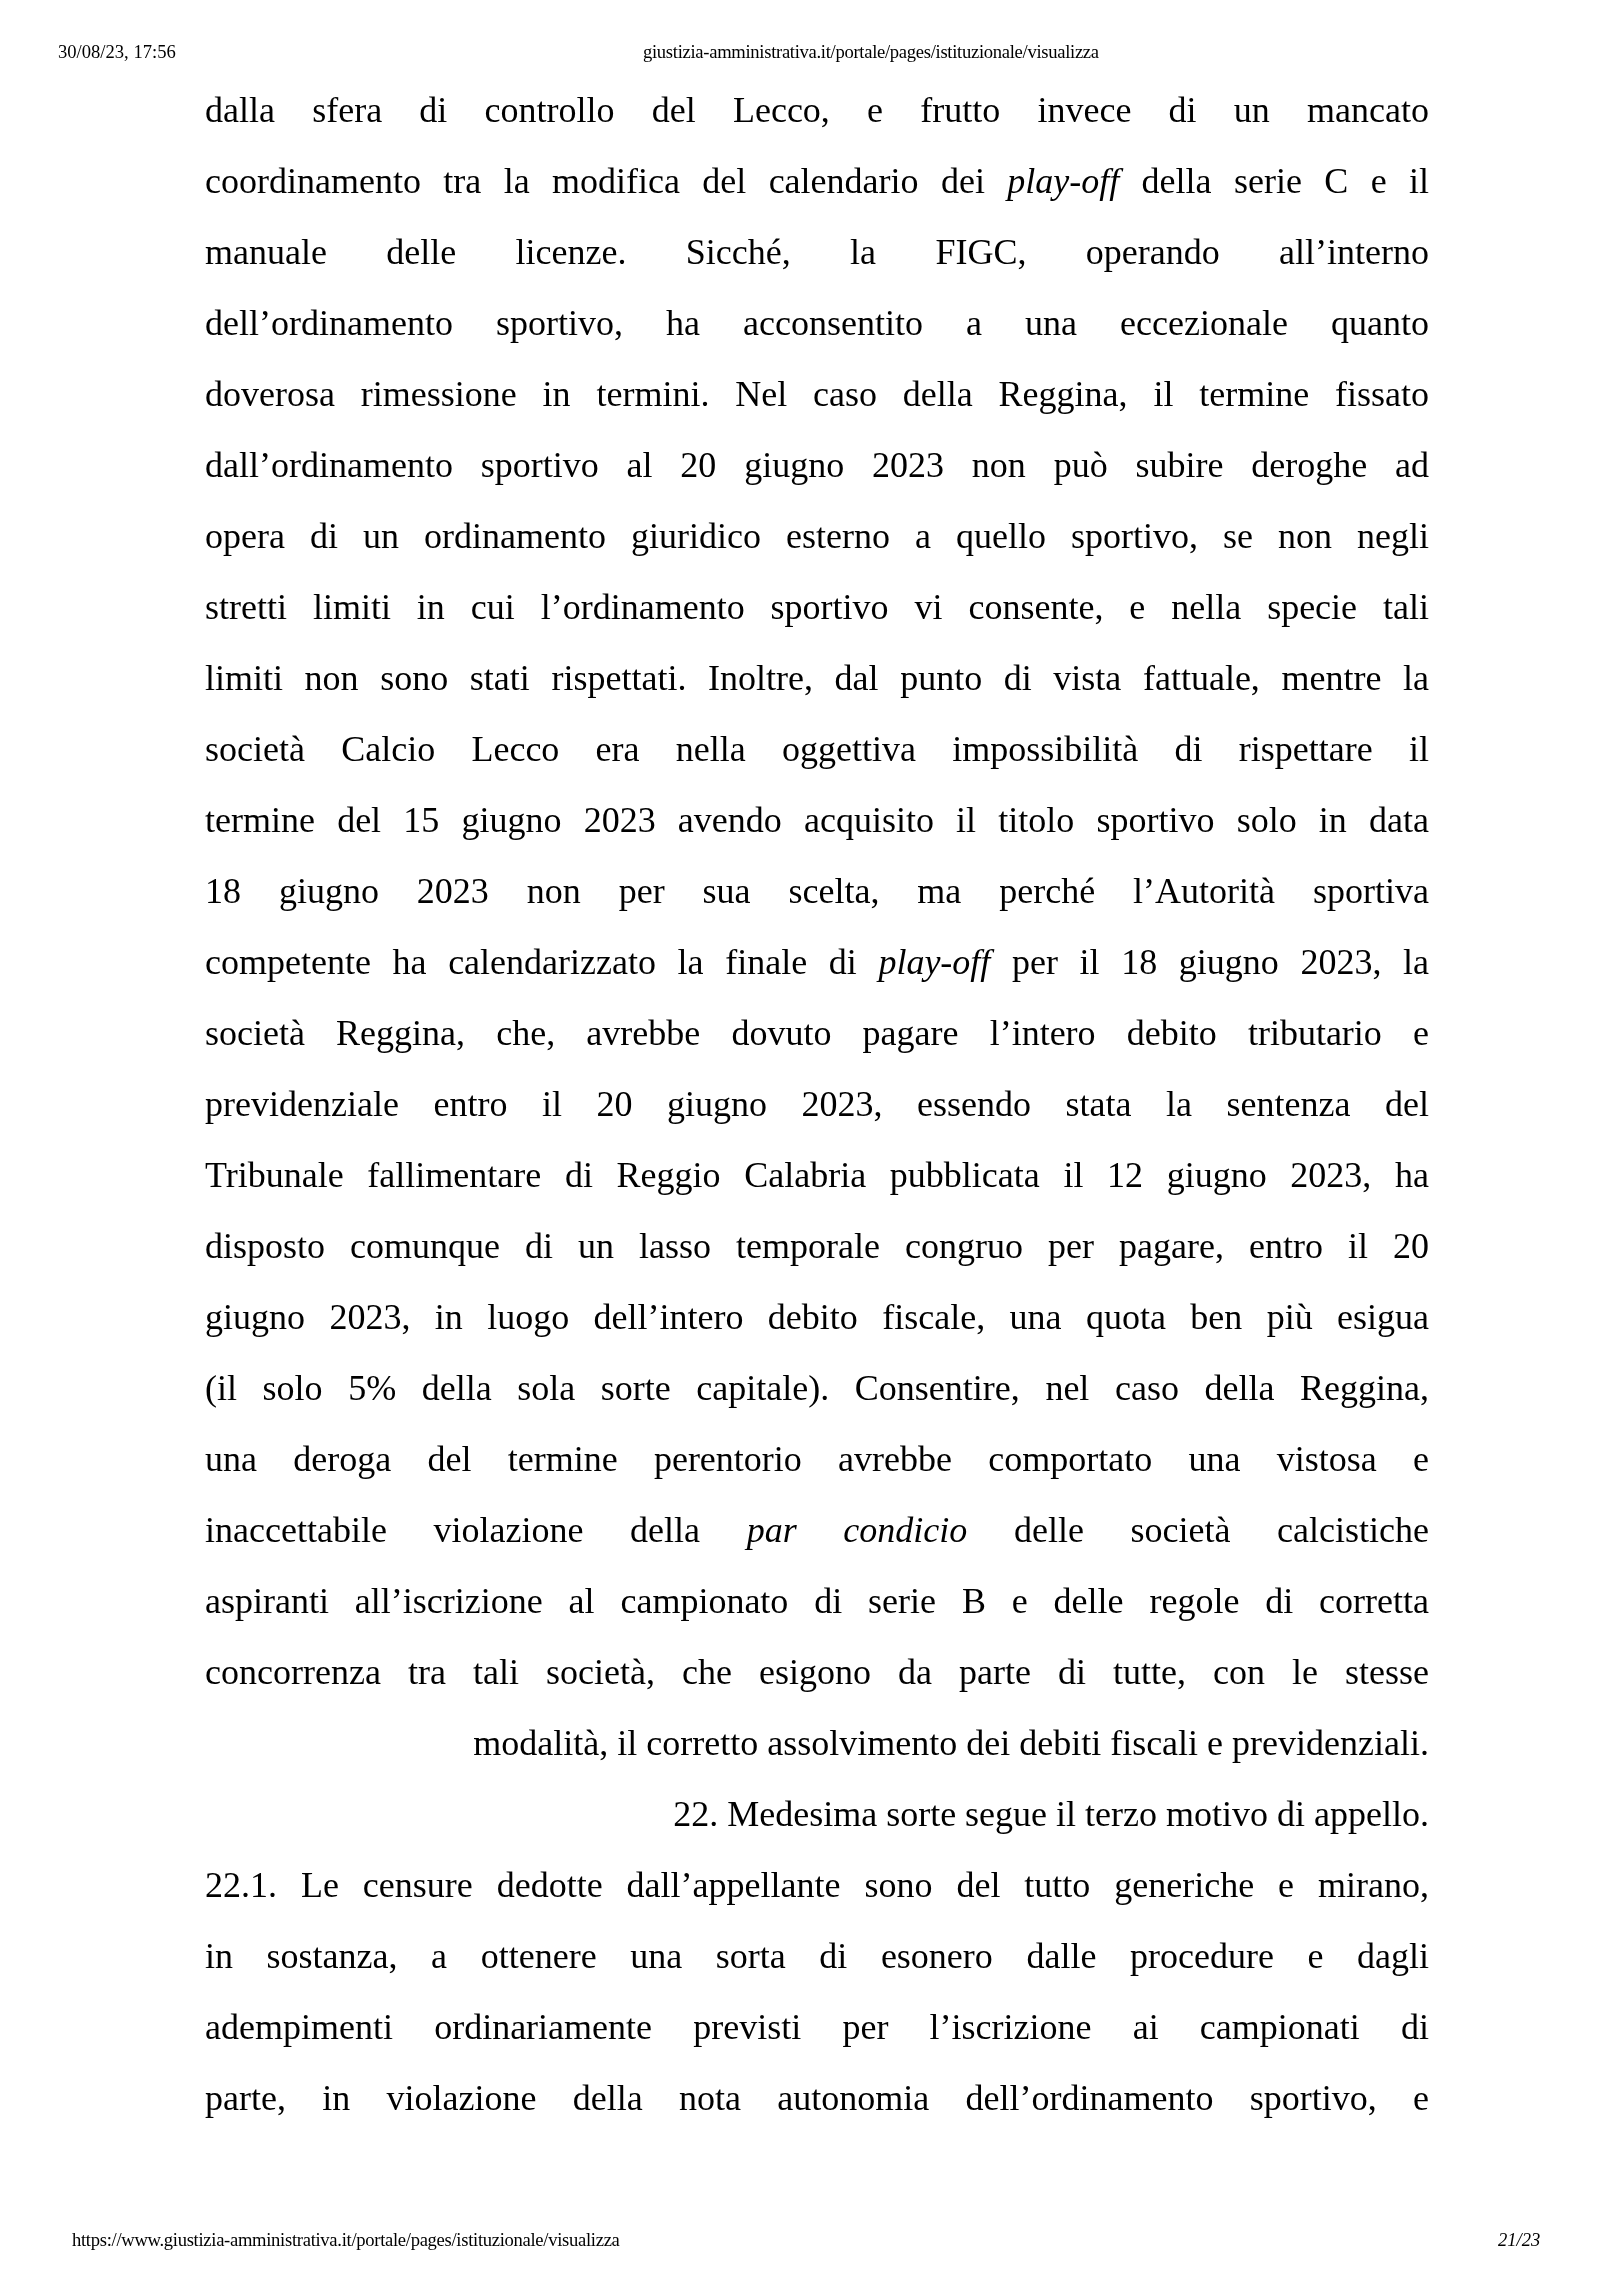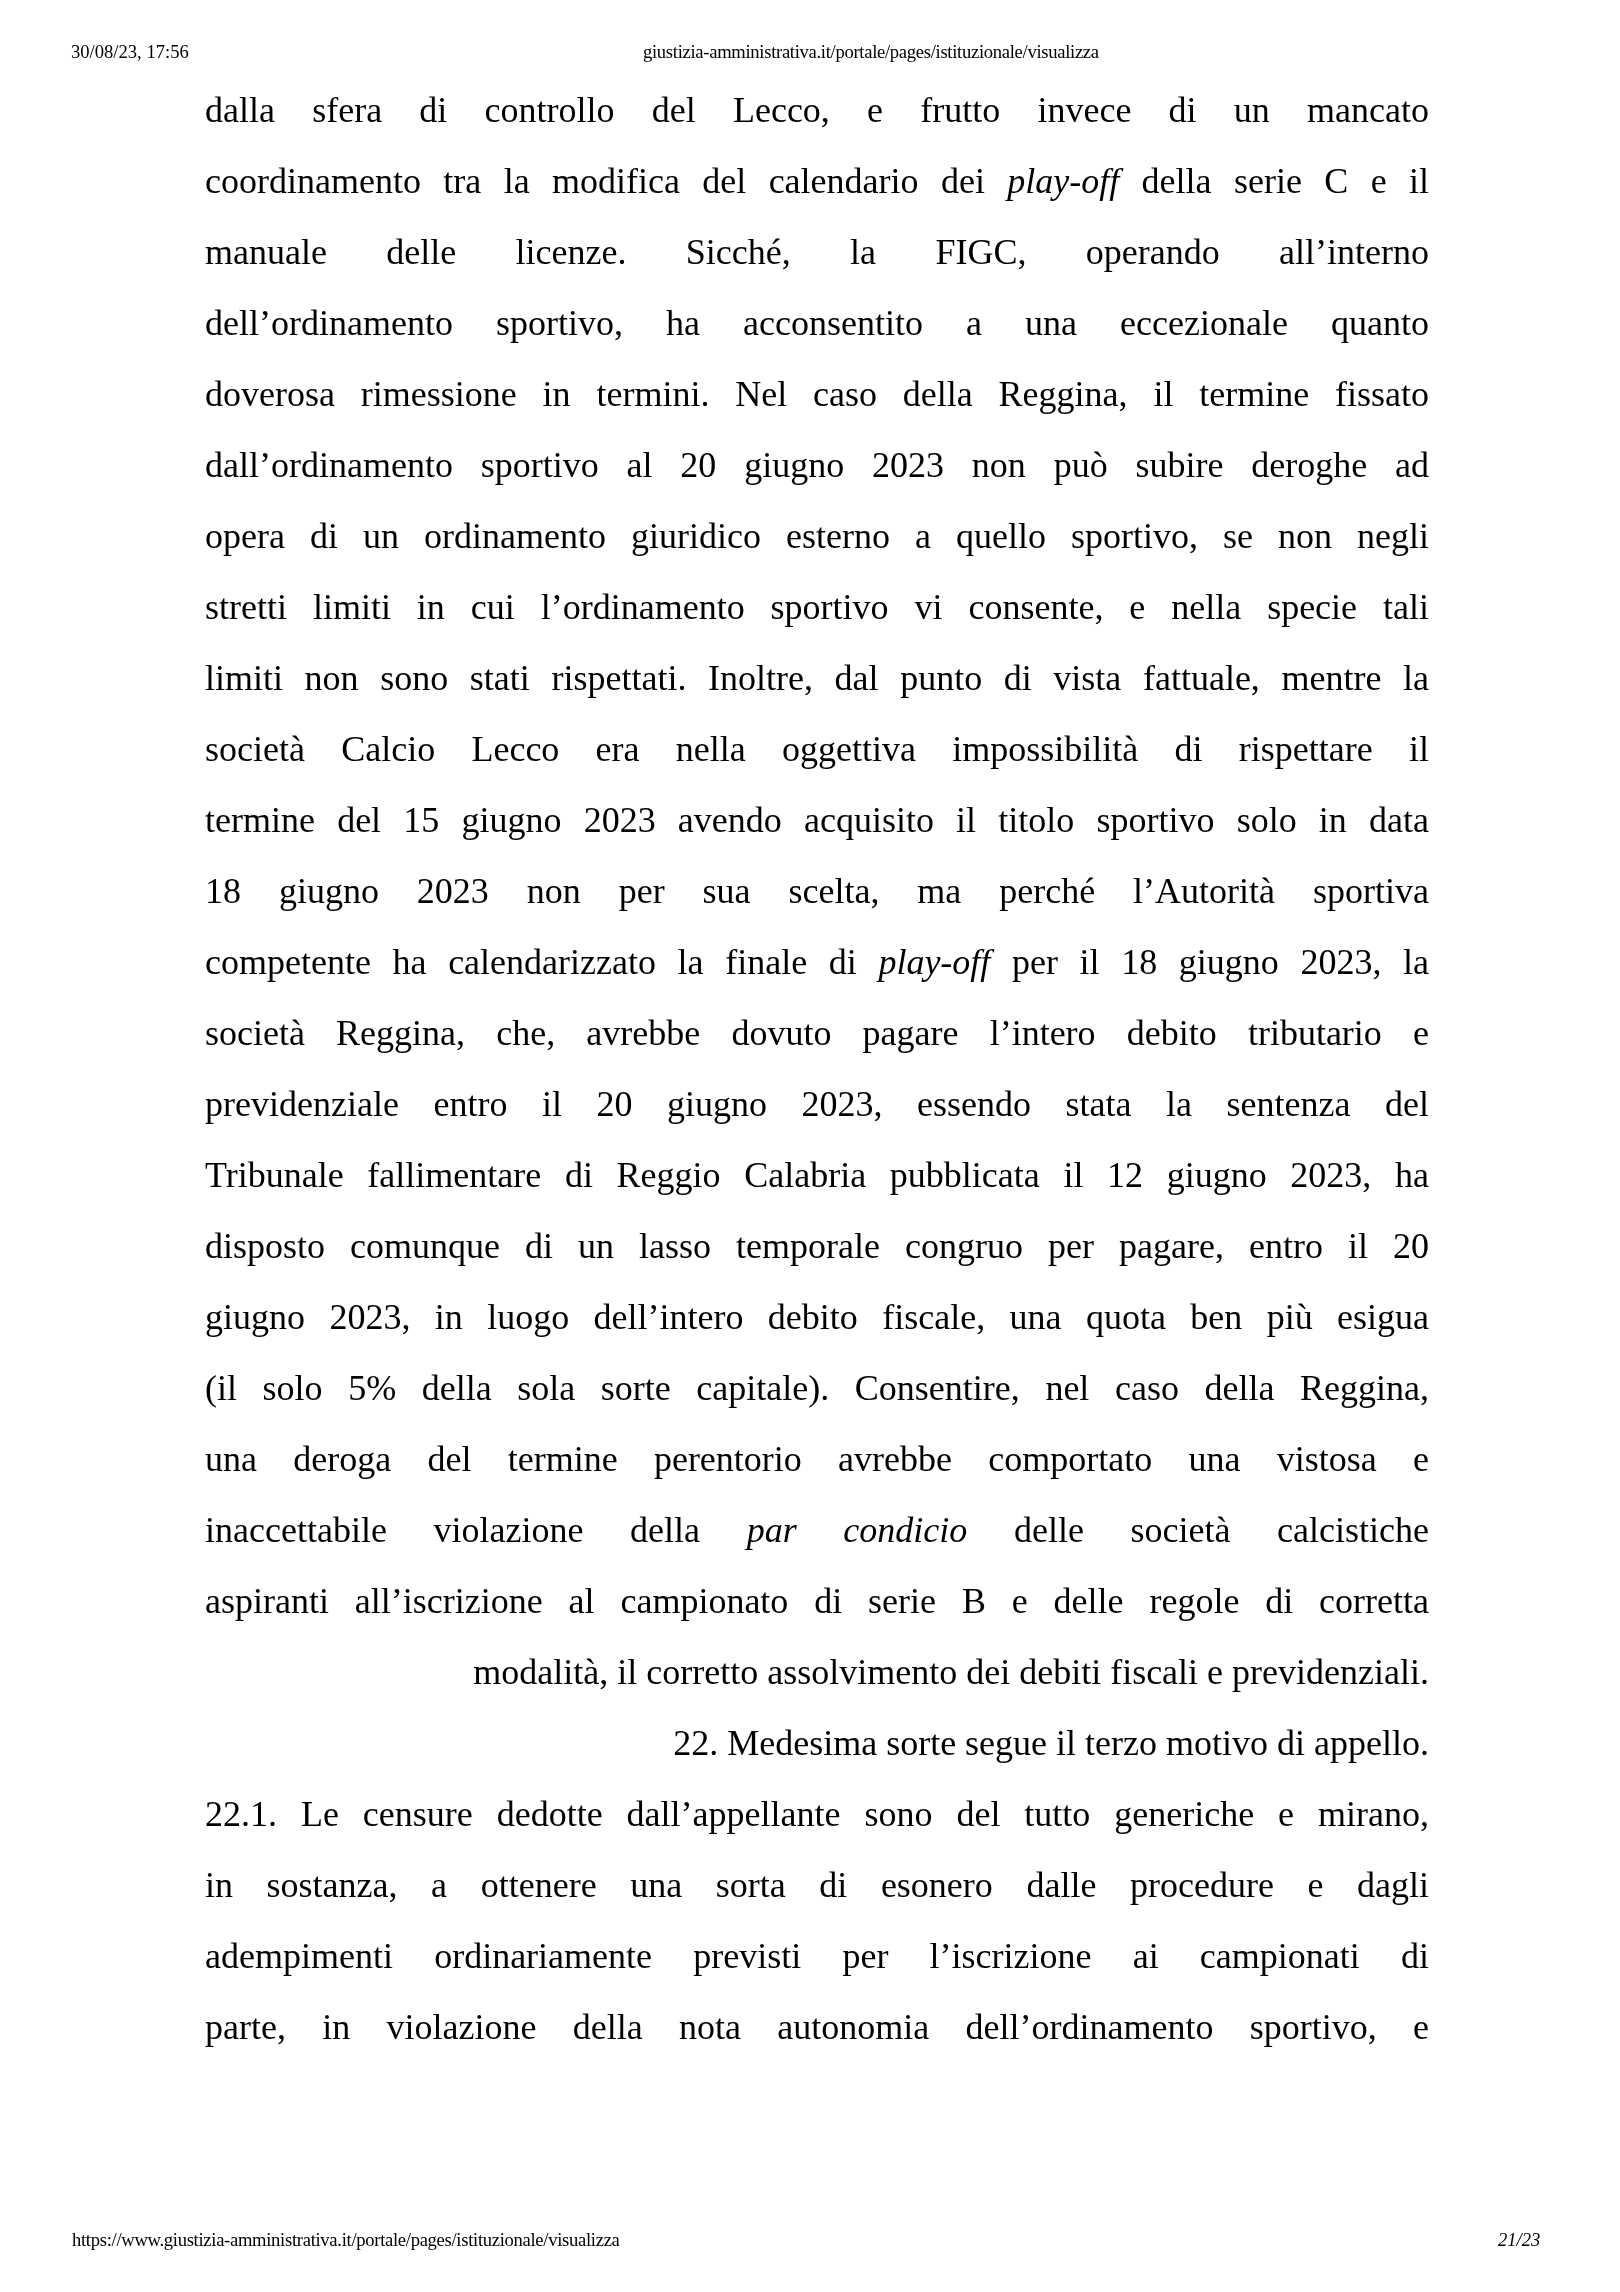--- a/index.html
+++ b/index.html
@@ -18,21 +18,21 @@
     .print-header, .print-footer {
       position: absolute;
       left: 0;
       width: 1620px;
       height: 29px;
       font-size: 18.6px;
       line-height: 29px;
     }
     .print-header { top: 37px; }
     .print-footer { top: 2225px; }
-    .hdr-date { position: absolute; left: 71px; top: 0; white-space: nowrap; }
+    .hdr-date { position: absolute; left: 58px; top: 0; white-space: nowrap; }
     .hdr-url  { position: absolute; left: 643px; top: 0; white-space: nowrap; letter-spacing: -0.3px; text-align: center; }
     .ftr-url  { position: absolute; left: 72px; top: 0; white-space: nowrap; letter-spacing: -0.3px; }
     .ftr-page { position: absolute; left: 1498px; top: 0; white-space: nowrap; font-style: italic; }
 
     .doc-body {
       position: absolute;
       left: 193px;
       top: 85px;
       width: 1236px;
     }
@@ -78,20 +78,21 @@
   <div class="line j"><span>competente ha calendarizzato la finale di </span><em>play-off</em><span> per il 18 giugno 2023, la</span></div>
   <div class="line j"><span>società Reggina, che, avrebbe dovuto pagare l’intero debito tributario e</span></div>
   <div class="line j"><span>previdenziale entro il 20 giugno 2023, essendo stata la sentenza del</span></div>
   <div class="line j"><span>Tribunale fallimentare di Reggio Calabria pubblicata il 12 giugno 2023, ha</span></div>
   <div class="line j"><span>disposto comunque di un lasso temporale congruo per pagare, entro il 20</span></div>
   <div class="line j"><span>giugno 2023, in luogo dell’intero debito fiscale, una quota ben più esigua</span></div>
   <div class="line j"><span>(il solo 5% della sola sorte capitale). Consentire, nel caso della Reggina,</span></div>
   <div class="line j"><span>una deroga del termine perentorio avrebbe comportato una vistosa e</span></div>
   <div class="line j"><span>inaccettabile violazione della </span><em>par condicio</em><span> delle società calcistiche</span></div>
   <div class="line j"><span>aspiranti all’iscrizione al campionato di serie B e delle regole di corretta</span></div>
+  <div class="line j"><span>concorrenza tra tali società, che esigono da parte di tutte, con le stesse</span></div>
   <div class="line l"><span>modalità, il corretto assolvimento dei debiti fiscali e previdenziali.</span></div>
   <div class="line l"><span>22. Medesima sorte segue il terzo motivo di appello.</span></div>
   <div class="line j"><span>22.1. Le censure dedotte dall’appellante sono del tutto generiche e mirano,</span></div>
   <div class="line j"><span>in sostanza, a ottenere una sorta di esonero dalle procedure e dagli</span></div>
   <div class="line j"><span>adempimenti ordinariamente previsti per l’iscrizione ai campionati di</span></div>
   <div class="line j"><span>parte, in violazione della nota autonomia dell’ordinamento sportivo, e</span></div>
 </div>
 
 <div class="print-footer">
   <span class="ftr-url">https://www.giustizia-amministrativa.it/portale/pages/istituzionale/visualizza</span>

